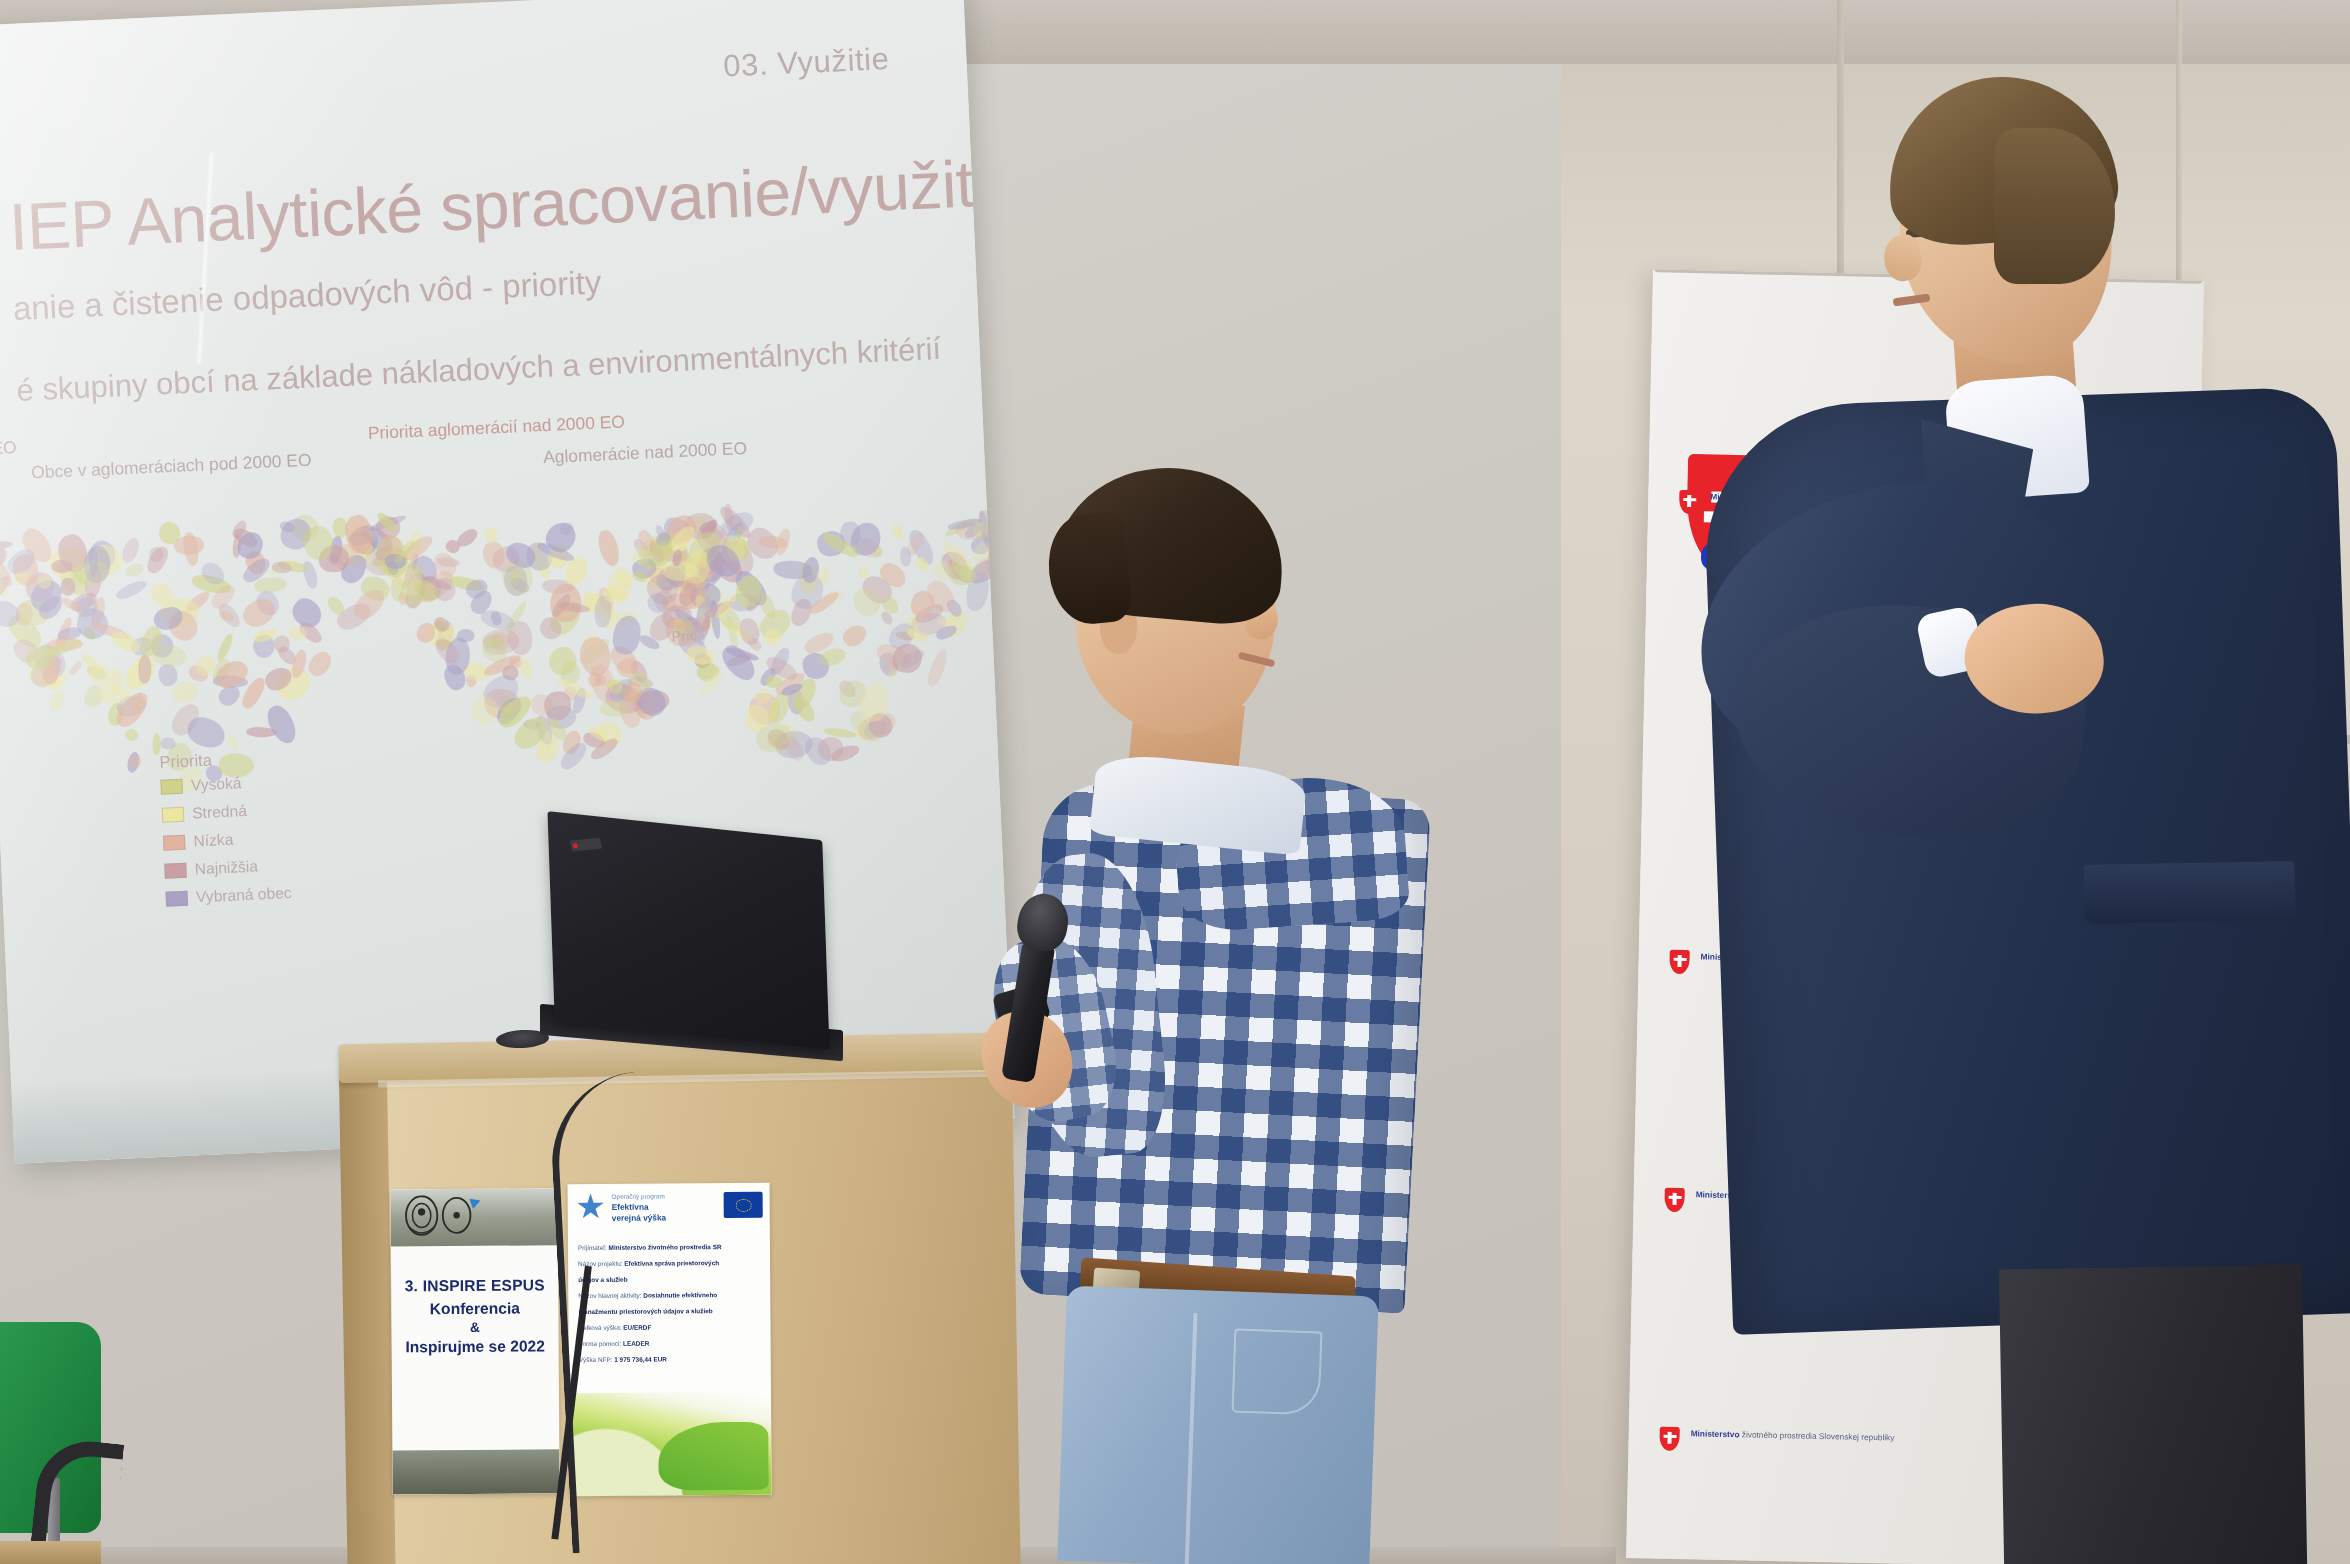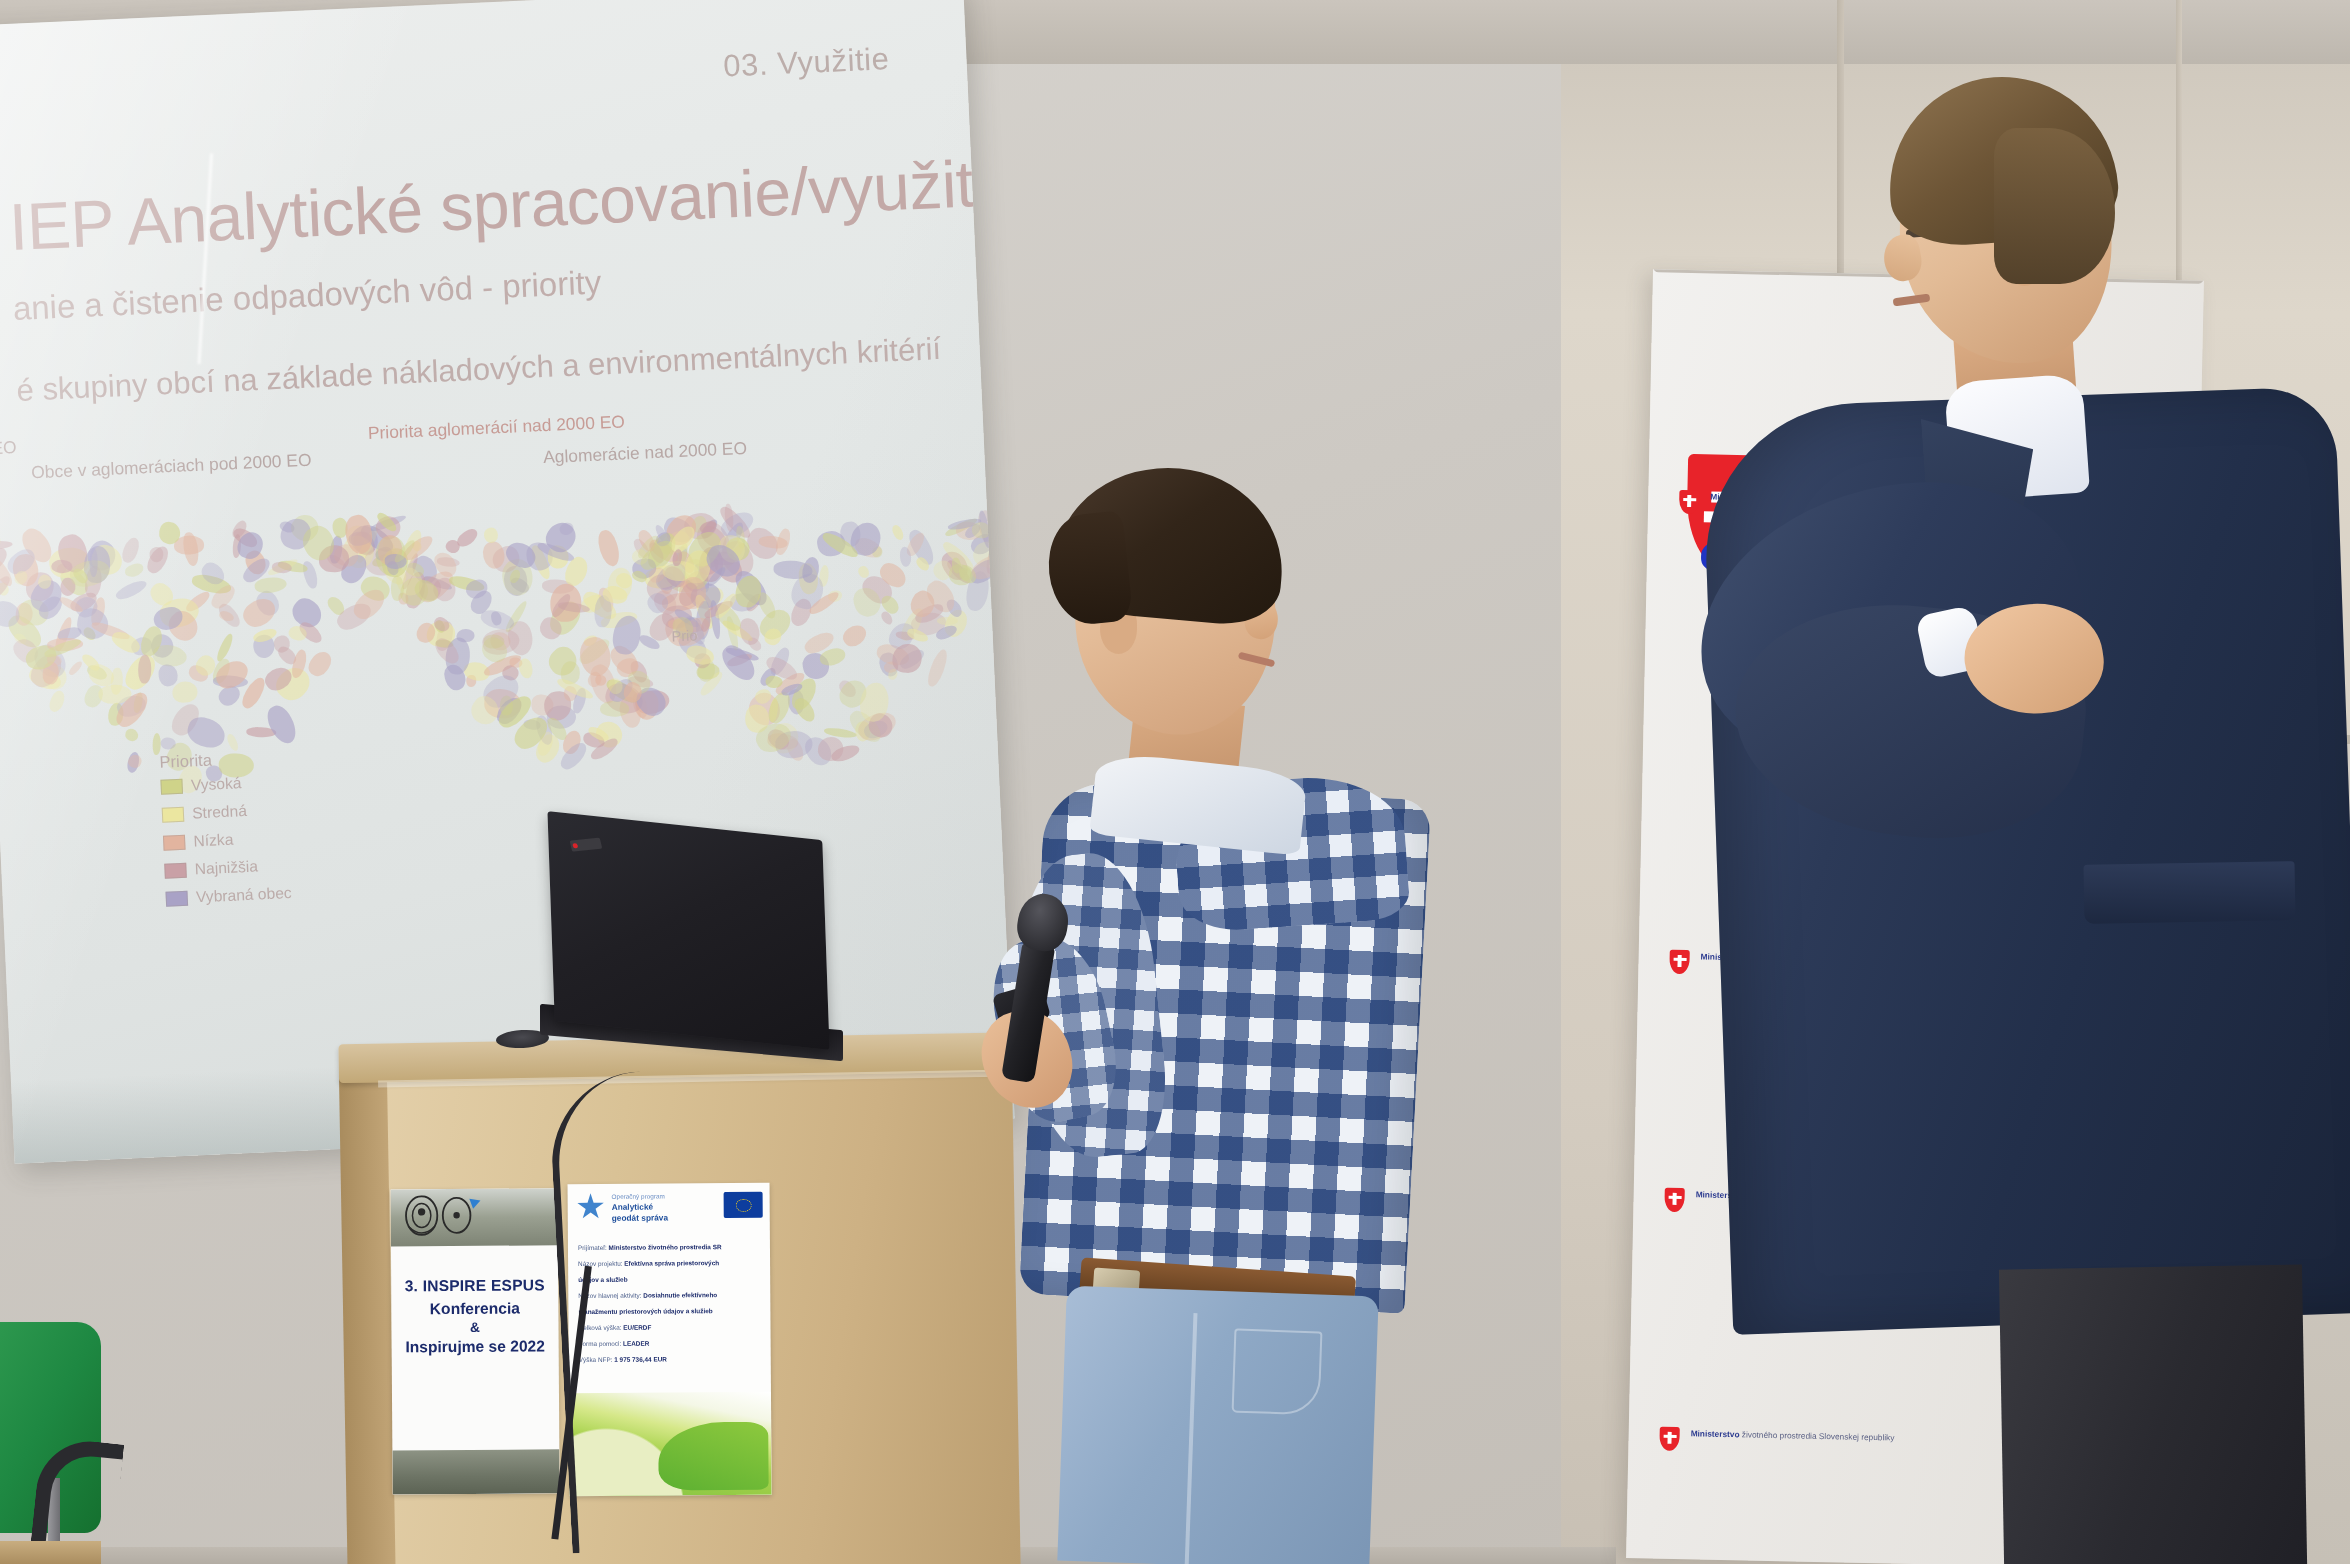--- a/index.html
+++ b/index.html
@@ -1245,22 +1245,22 @@
         <div class="espus-l4">Inspirujme se 2022</div>
       </div>
       <div class="poster-photo-bot"></div>
     </div>
 
     <div class="poster-right">
       <div class="op-head">
         <div class="op-star"></div>
         <div class="op-title">
           <div class="t1">Operačný program</div>
-          <div class="t2">Analytické</div>
-          <div class="t2">geodát správa</div>
+          <div class="t2">Efektívna</div>
+          <div class="t2">verejná výška</div>
         </div>
       </div>
       <div class="eu-flag"></div>
       <div class="op-lines" id="op-lines">
           <div class="op-line"><span>Prijímateľ:</span> <b>Ministerstvo životného prostredia SR</b></div>
           <div class="op-line"><span>Názov projektu:</span> <b>Efektívna správa priestorových</b></div>
           <div class="op-line"><b>údajov a služieb</b></div>
           <div class="op-line"><span>Názov hlavnej aktivity:</span> <b>Dosiahnutie efektívneho</b></div>
           <div class="op-line"><b>manažmentu priestorových údajov a služieb</b></div>
           <div class="op-line"><span>Celková výška:</span> <b>EU/ERDF</b></div>

